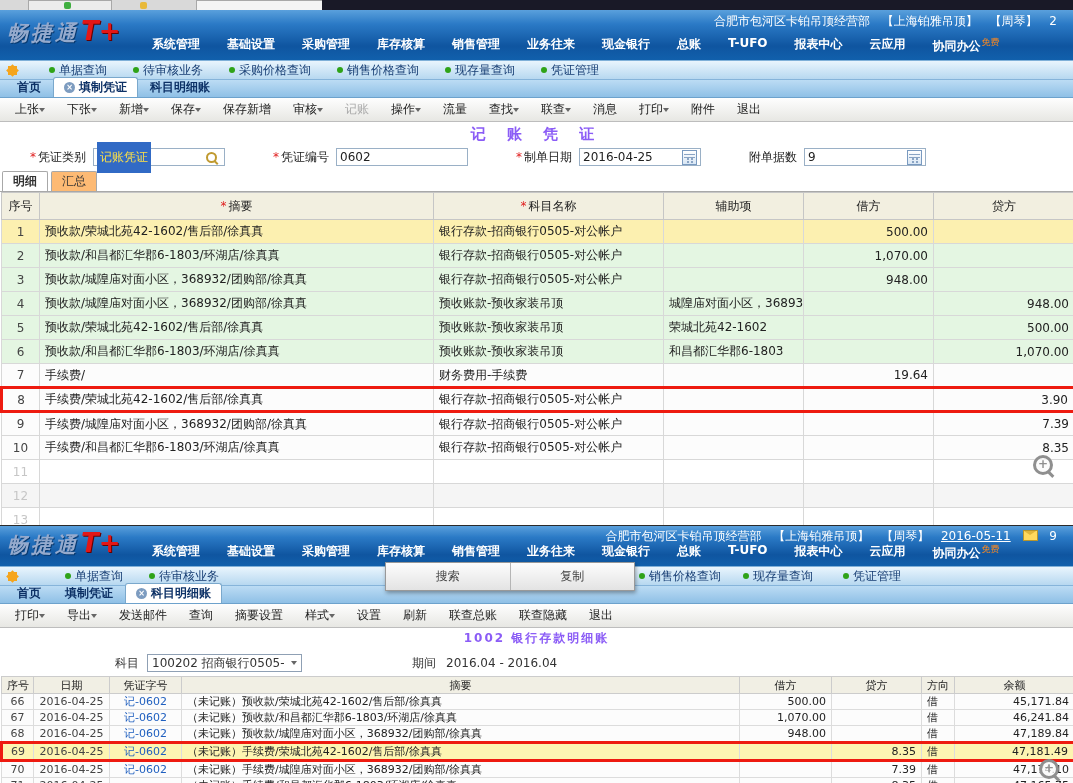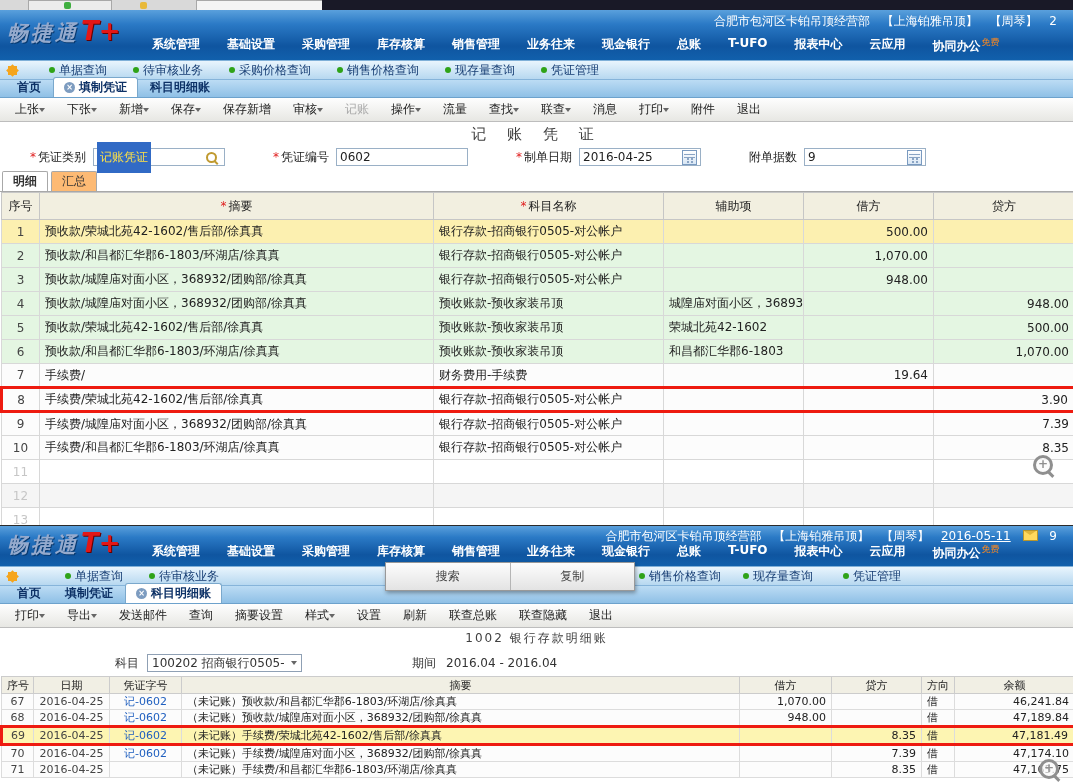--- a/index.html
+++ b/index.html
@@ -49,21 +49,21 @@
   .tabbar{position:relative;height:17px;background:linear-gradient(#bcdcf4,#8fc0e6);border-bottom:1px solid #6da2cc;display:flex;align-items:flex-end;padding-left:5px;white-space:nowrap}
   .tab{padding:1px 12px;color:#0d3166;font-weight:bold;cursor:pointer;display:inline-flex;align-items:center;gap:4px}
   .tab.active{background:#fff;border:1px solid #7aa8cc;border-bottom:none;border-radius:3px 3px 0 0;padding:1px 10px}
   .tabclose{width:11px;height:11px;border-radius:50%;background:#7d9cc0;color:#fff;font-size:8px;line-height:11px;text-align:center;font-style:normal;flex:none}
   
   .tbar{height:23px;background:linear-gradient(#fefefe,#e7e7e3);border-bottom:1px solid #bdbdbd;display:flex;align-items:center;padding-left:4px;color:#222;white-space:nowrap}
   .tbtn{display:inline-flex;align-items:center;gap:0;padding:0 11px;cursor:pointer}
   .tbtn.disabled{color:#a9a9a9;cursor:default}
   .caret{width:0;height:0;border-left:3px solid transparent;border-right:3px solid transparent;border-top:4px solid #666;display:inline-block}
   
-  .doc-title{text-align:center;font-size:15px;font-weight:normal;letter-spacing:8px;color:#404040;padding:3px 0 1px}
+  .doc-title{text-align:center;font-size:15px;font-weight:bold;letter-spacing:8px;color:#8b5cf6;padding:3px 0 1px}
   #win-bottom .doc-title{letter-spacing:2px;font-size:12px;padding:2px 0 3px}
   .formrow{display:flex;align-items:center;padding:3px 0 5px 30px}
   .fld{display:inline-flex;align-items:center;margin-right:48px}
   .reqstar,.req{color:#e02020;margin-right:2px;font-style:normal}
   .ibox{border:1px solid #9ab0c6;background:#fff;height:18px;display:inline-flex;align-items:center;padding:0 3px;margin-left:7px;position:relative;box-sizing:border-box}
   .w130{width:132px}.w120{width:122px}
   .sel-val{background:#316ac5;color:#fde047;padding:8px 3px;line-height:15px}
   .mag{width:7px;height:7px;border:2px solid #c09a30;border-radius:50%;position:relative;margin-left:auto;margin-right:4px}
   .mag::after{content:"";position:absolute;width:2px;height:5px;background:#c09a30;left:7px;top:6px;transform:rotate(-45deg)}
   .cal{width:13px;height:13px;border:1px solid #7a9ac0;background:linear-gradient(#fff,#d8e6f4);margin-left:auto;position:relative}
@@ -543,20 +543,30 @@
           <th>凭证字号</th>
           <th>摘要</th>
           <th>借方</th>
           <th>贷方</th>
           <th>方向</th>
           <th>余额</th>
         </tr>
       </thead>
     <tbody id="lt-body">
         <tr class="tone-white">
+          <td class="seq">66</td>
+          <td class="seq">2016-04-25</td>
+          <td class="seq"><span class="vlink">记-0602</span></td>
+          <td>（未记账）预收款/荣城北苑42-1602/售后部/徐真真</td>
+          <td class="num">500.00</td>
+          <td class="num"></td>
+          <td>借</td>
+          <td class="num">45,171.84</td>
+        </tr>
+        <tr class="tone-white">
           <td class="seq">67</td>
           <td class="seq">2016-04-25</td>
           <td class="seq"><span class="vlink">记-0602</span></td>
           <td>（未记账）预收款/和昌都汇华郡6-1803/环湖店/徐真真</td>
           <td class="num">1,070.00</td>
           <td class="num"></td>
           <td>借</td>
           <td class="num">46,241.84</td>
         </tr>
         <tr class="tone-white">

